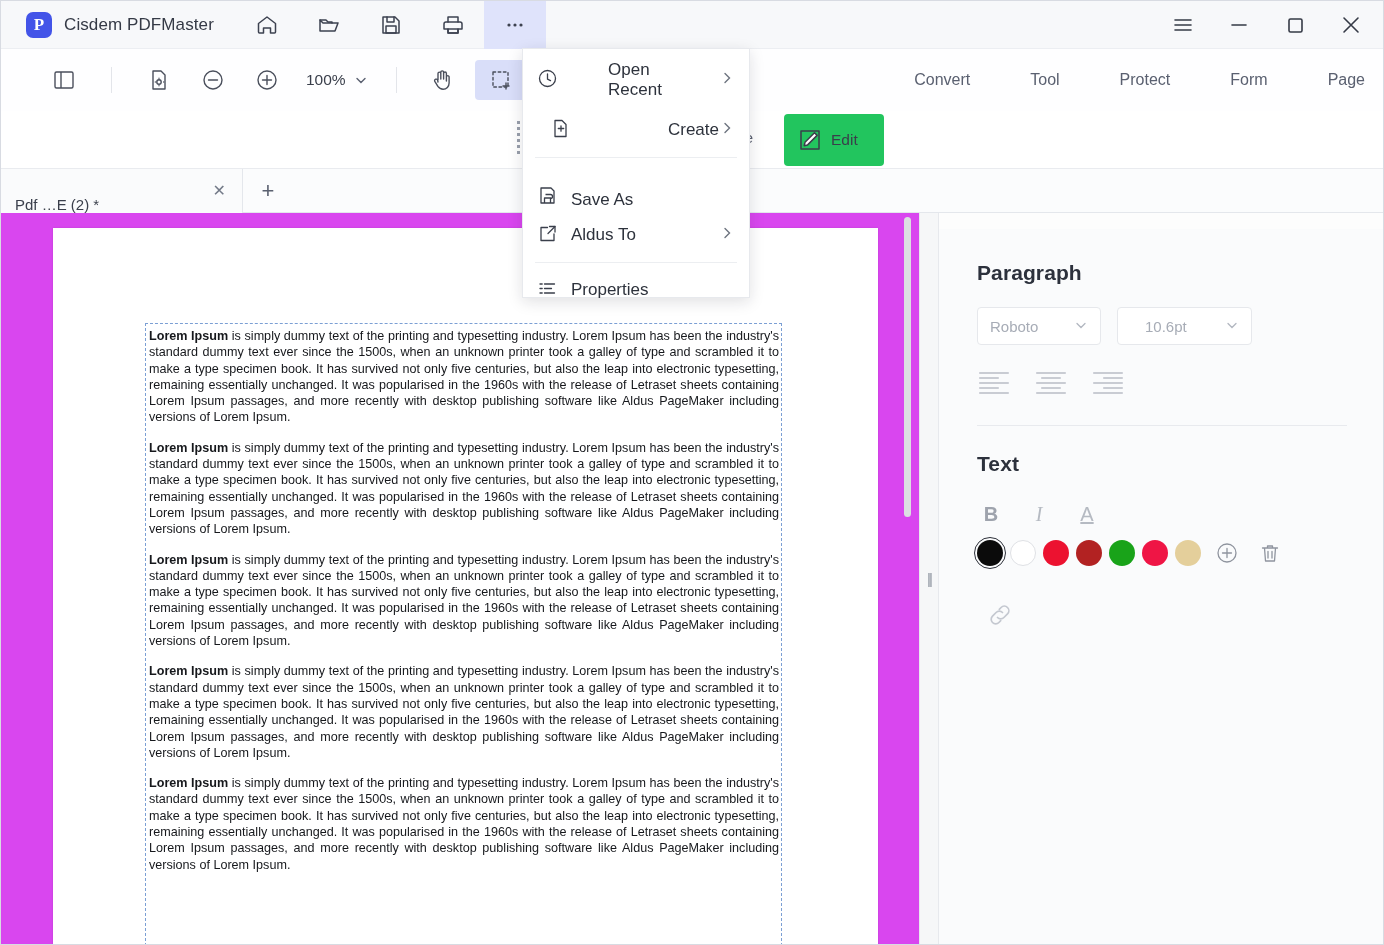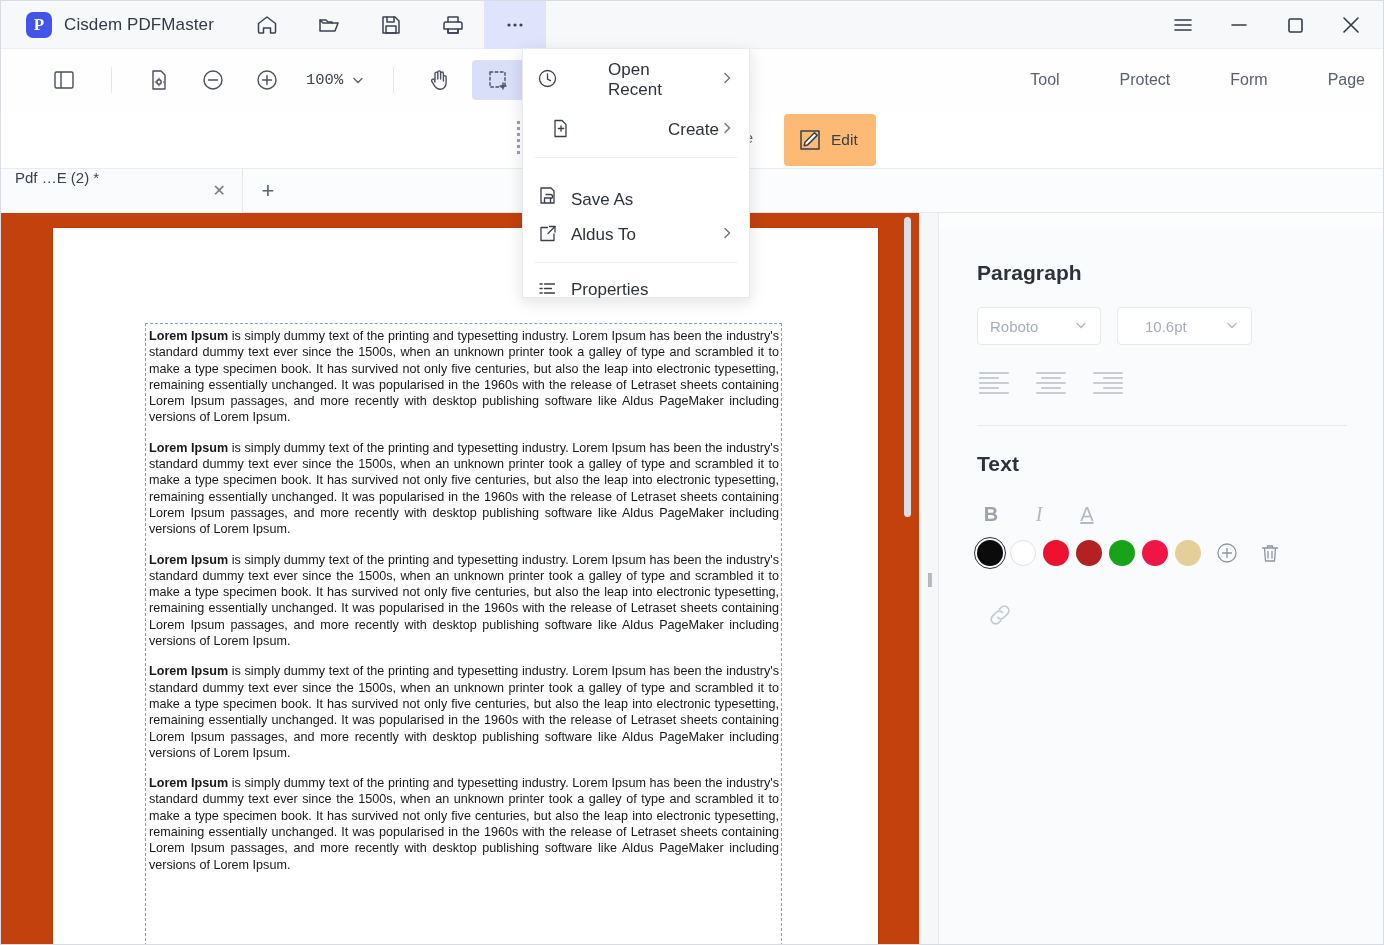--- a/index.html
+++ b/index.html
@@ -61,21 +61,21 @@
   }
   .tl-btn {
     display: flex; align-items: center; justify-content: center;
     color: #4a4f5c;
     height: 38px; min-width: 38px; border-radius: 4px;
   }
   .tl-btn.hl { background: #d9def9; }
   .sep { width: 1px; height: 26px; background: #e3e5ea; }
   .zoomval {
     font-size: 15.5px; color: #3a3f4b;
-    display: flex; align-items: center; gap: 8px; font-family: Liberation Mono, monospace;
+    display: flex; align-items: center; gap: 8px;
   }
   .nav-tabs {
     position: absolute; right: 0; top: 48px;
     height: 62px; display: flex; align-items: center;
   }
   .nav-tab {
     font-size: 16px; color: #5a6070;
     padding: 0 30px; height: 62px;
     display: flex; align-items: center;
   }
@@ -88,22 +88,22 @@
     border-bottom: 1px solid #e9ebef;
   }
   .dotted-handle {
     position: absolute; left: 516px; top: 120px;
     width: 3px; height: 34px;
     background-image: linear-gradient(#9aa0ac 48%, transparent 0);
     background-size: 3px 6px;
   }
   .edit-chip {
     position: absolute; left: 783px; top: 113px;
-    width: 92px; height: 52px;
-    background: #fdba74; border-radius: 4px;
+    width: 100px; height: 52px;
+    background: #22c55e; border-radius: 4px;
     display: flex; align-items: center; gap: 8px;
     padding-left: 13px;
   }
   .edit-chip span { font-size: 15.5px; color: #3a3f4b; }
   .ghost-page {
     position: absolute; left: 735px; top: 128px;
     font-size: 15.5px; color: #5a6070;
   }
 
   
@@ -111,38 +111,38 @@
     position: absolute; left: 0; top: 168px;
     width: 1384px; height: 44px;
     background: #fbfcfd;
     border-bottom: 1px solid #e4e7ec;
     display: flex; align-items: stretch;
   }
   .doctab {
     width: 242px; height: 44px;
     background: #fafbfc;
     border-right: 1px solid #e4e7ec;
-    display: flex; align-items: flex-start;
+    display: flex; align-items: flex-end;
     position: relative;
   }
   .doctab .tl { margin-left: 14px; font-size: 15px; color: #3a3f4b; }
   .doctab .x {
     position: absolute; right: 16px; top: 50%; transform: translateY(-50%);
     color: #737a88; font-size: 16px; line-height: 1;
   }
   .newtab {
     width: 50px; display: flex; align-items: center; justify-content: center;
     color: #5a6070; font-size: 22px; line-height: 1;
   }
 
   
   .viewer {
     position: absolute; left: 0; top: 212px;
     width: 918px; height: 733px;
-    background: #c2410c;
+    background: #d946ef;
     overflow: hidden;
   }
   .page {
     position: absolute; left: 52px; top: 15px;
     width: 825px; height: 760px;
     background: #ffffff;
     box-shadow: 0 0 2px rgba(0,0,0,.12);
   }
   .textblock {
     position: absolute; left: 92px; top: 95px;
@@ -341,20 +341,21 @@
     <div style="width:14px"></div>
     <div class="tl-btn hl" style="width:52px;height:40px;">
       <svg width="28" height="28" viewBox="0 0 28 28" fill="none" stroke="currentColor" stroke-width="1.4" stroke-linecap="round">
           <rect x="6" y="6" width="15" height="15" stroke-dasharray="2.6 2.6"></rect>
           <path d="M19 17v6M16 20h6" stroke-dasharray="0"></path>
         </svg>
     </div>
   </div>
 
   <div class="nav-tabs">
+    <div class="nav-tab">Convert</div>
     <div class="nav-tab">Tool</div>
     <div class="nav-tab">Protect</div>
     <div class="nav-tab">Form</div>
     <div class="nav-tab" style="padding-right:18px">Page</div>
   </div>
 
   <div class="subbar"></div>
   <div class="dotted-handle"></div>
   <div class="ghost-page">ge</div>
   <div class="edit-chip">

